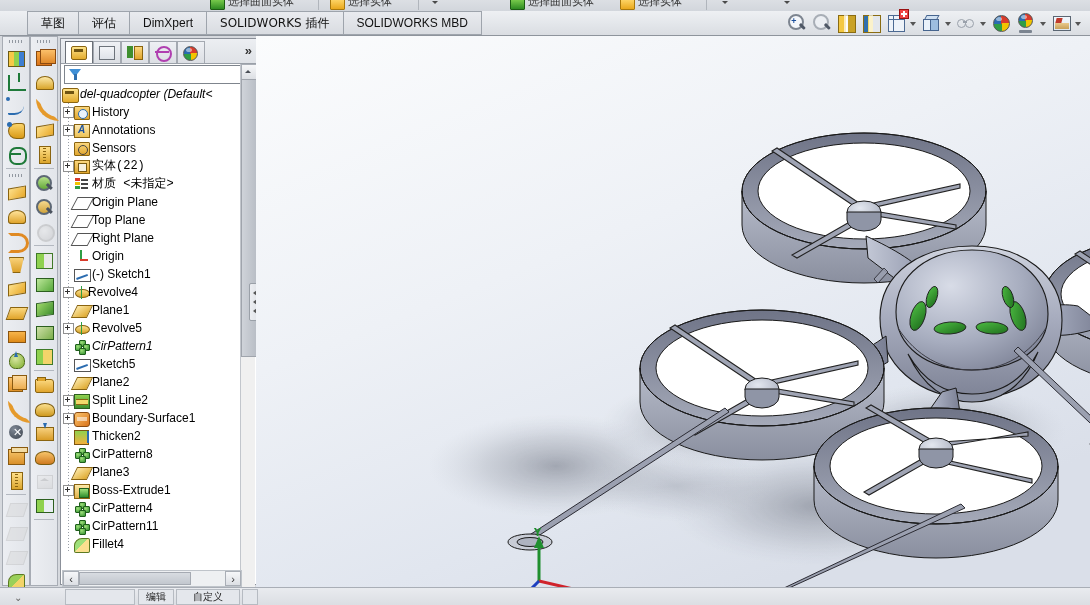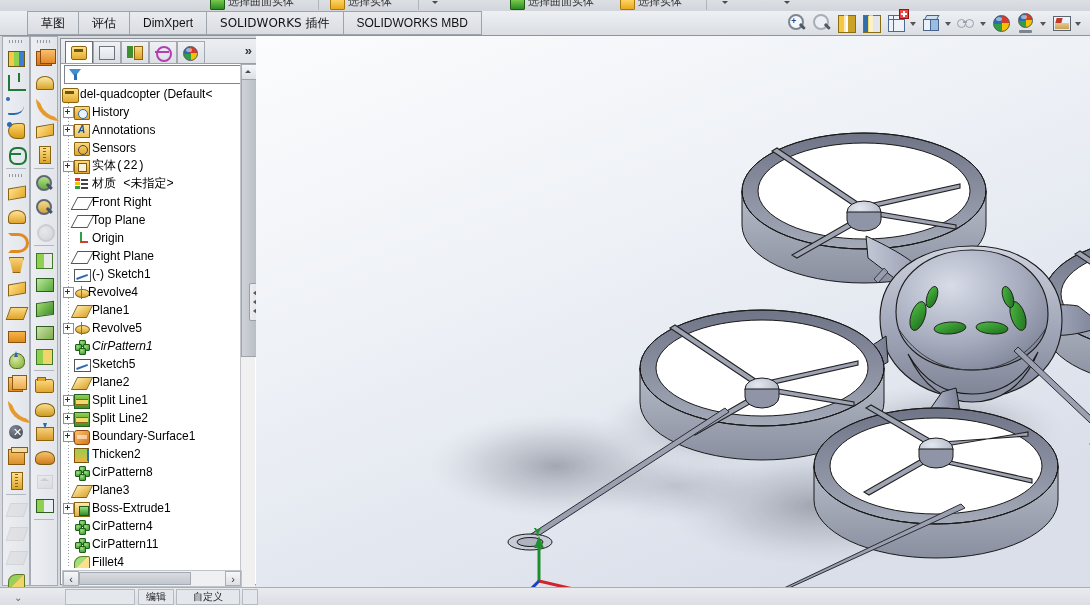--- a/index.html
+++ b/index.html
@@ -538,21 +538,21 @@
 
     <div class="fm-filter">
       <i class="funnel"></i>
     </div>
 
     <div class="fm-tree" id="tree-host">
         <div class="node">
           <span class="ic" style="left: 0px;">
             <i class="ti ti-part"></i>
           </span>
-          <span class="lbl" style="left: 18px;">del-quadcopter  (Default&lt;</span>
+          <span class="lbl" style="left: 18px; font-style: italic;">del-quadcopter  (Default&lt;</span>
         </div>
         <div class="node">
           <span class="dots" style="left: 6px;"></span>
           <span class="plus" style="left: 1px;"></span>
           <span class="ic" style="left: 12px;">
             <i class="ti ti-hist"></i>
           </span>
           <span class="lbl" style="left: 30px;">History</span>
         </div>
         <div class="node">
@@ -587,46 +587,46 @@
               <i></i>
             </i>
           </span>
           <span class="lbl" style="left: 30px;">材质 &lt;未指定&gt;</span>
         </div>
         <div class="node">
           <span class="dots" style="left: 6px;"></span>
           <span class="ic" style="left: 12px;">
             <i class="ti ti-plane"></i>
           </span>
-          <span class="lbl" style="left: 30px;">Front Right</span>
+          <span class="lbl" style="left: 30px;">Origin Plane</span>
         </div>
         <div class="node">
           <span class="dots" style="left: 6px;"></span>
           <span class="ic" style="left: 12px;">
             <i class="ti ti-plane"></i>
           </span>
           <span class="lbl" style="left: 30px;">Top Plane</span>
         </div>
         <div class="node">
           <span class="dots" style="left: 6px;"></span>
           <span class="ic" style="left: 12px;">
+            <i class="ti ti-plane"></i>
+          </span>
+          <span class="lbl" style="left: 30px;">Right Plane</span>
+        </div>
+        <div class="node">
+          <span class="dots" style="left: 6px;"></span>
+          <span class="ic" style="left: 12px;">
             <i class="ti ti-origin"></i>
           </span>
           <span class="lbl" style="left: 30px;">Origin</span>
         </div>
         <div class="node">
           <span class="dots" style="left: 6px;"></span>
           <span class="ic" style="left: 12px;">
-            <i class="ti ti-plane"></i>
-          </span>
-          <span class="lbl" style="left: 30px;">Right Plane</span>
-        </div>
-        <div class="node">
-          <span class="dots" style="left: 6px;"></span>
-          <span class="ic" style="left: 12px;">
             <i class="ti ti-sketch"></i>
           </span>
           <span class="lbl" style="left: 30px;">(-) Sketch1</span>
         </div>
         <div class="node">
           <span class="dots" style="left: 6px;"></span>
           <span class="plus" style="left: 1px;"></span>
           <span class="ic" style="left: 12px;">
             <i class="ti ti-rev"></i>
           </span>
@@ -665,28 +665,20 @@
             <i class="ti ti-sketch"></i>
           </span>
           <span class="lbl" style="left: 30px;">Sketch5</span>
         </div>
         <div class="node">
           <span class="dots" style="left: 6px;"></span>
           <span class="ic" style="left: 12px;">
             <i class="ti ti-planec"></i>
           </span>
           <span class="lbl" style="left: 30px;">Plane2</span>
-        </div>
-        <div class="node">
-          <span class="dots" style="left: 6px;"></span>
-          <span class="plus" style="left: 1px;"></span>
-          <span class="ic" style="left: 12px;">
-            <i class="ti ti-splitline"></i>
-          </span>
-          <span class="lbl" style="left: 30px;">Split Line1</span>
         </div>
         <div class="node">
           <span class="dots" style="left: 6px;"></span>
           <span class="plus" style="left: 1px;"></span>
           <span class="ic" style="left: 12px;">
             <i class="ti ti-splitline"></i>
           </span>
           <span class="lbl" style="left: 30px;">Split Line2</span>
         </div>
         <div class="node">

